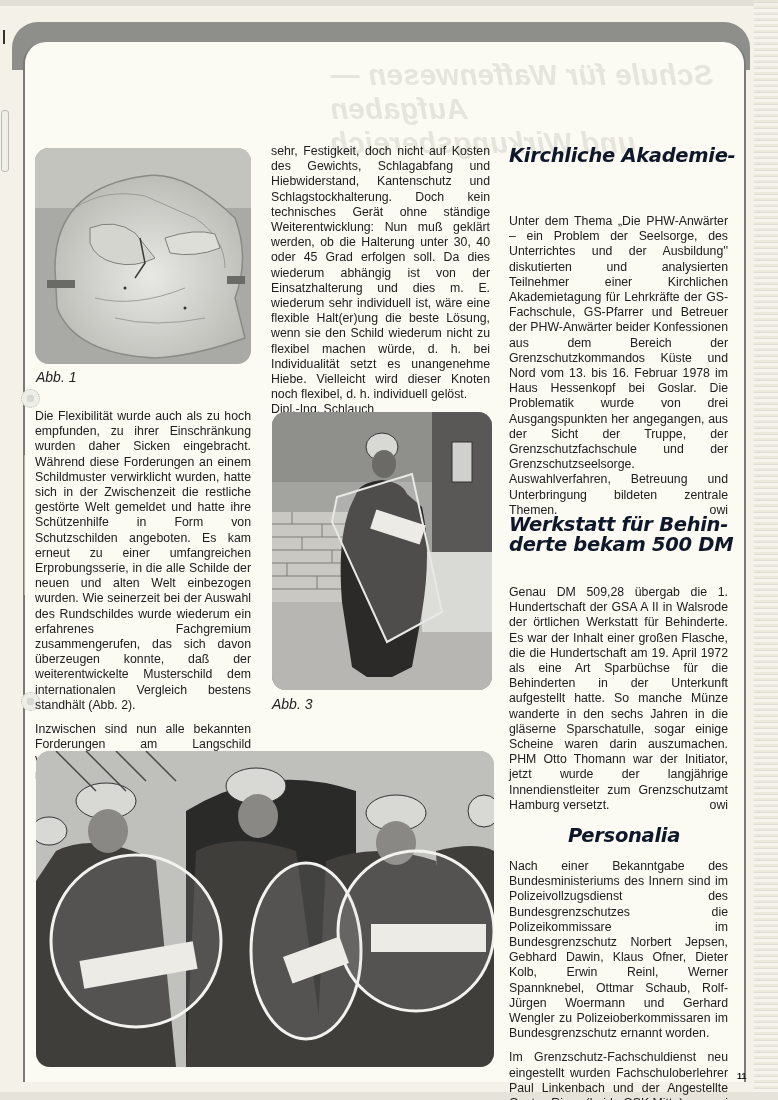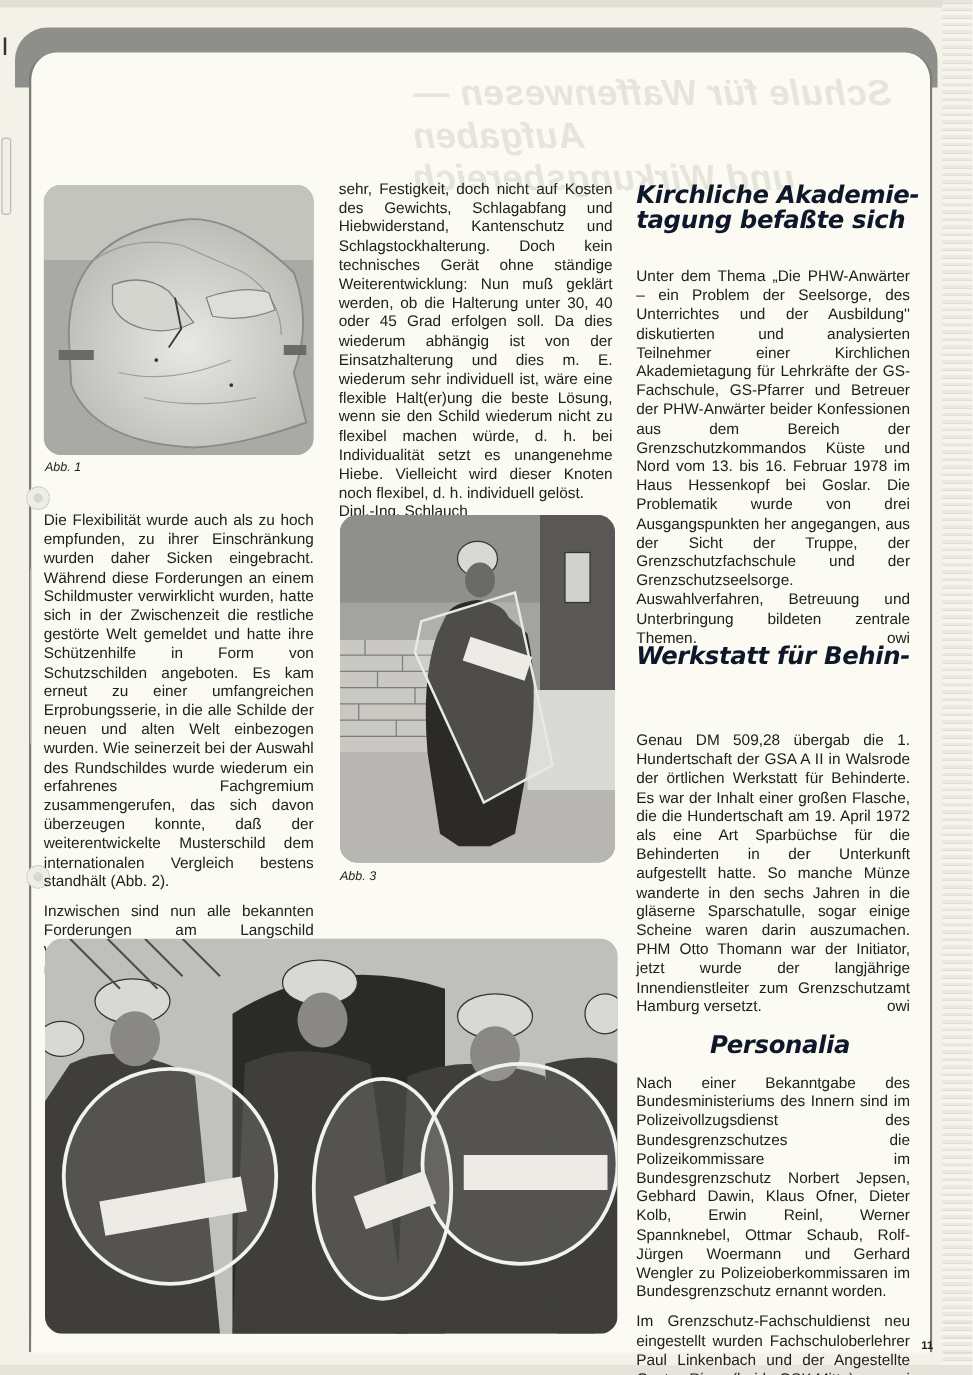--- a/index.html
+++ b/index.html
@@ -68,21 +68,21 @@
   .headline {
     position: absolute;
     font-family: "DejaVu Sans", sans-serif;
     font-weight: bold; font-style: italic;
     font-size: 19.5px; line-height: 20px;
     color: #0f172a;
     letter-spacing: -0.3px;
   }
   .caption {
     position: absolute;
-    font-style: italic; font-size: 10px; color: #222;
+    font-style: italic; font-size: 14px; color: #222;
   }
   .sig { }
   .sig-owi { float: right; }
 
   .photo {
     position: absolute; overflow: hidden; border-radius: 14px;
   }
   .dot {
     position: absolute; width: 17px; height: 17px; border-radius: 50%;
     background: radial-gradient(circle, #d8d8d2 0 30%, #eeeee8 31% 100%);
@@ -219,29 +219,29 @@
         <line x1="50" y1="0" x2="90" y2="40"></line>
       <line x1="80" y1="0" x2="110" y2="30"></line>
         <line x1="110" y1="0" x2="140" y2="30"></line>
     </g>
   </svg>
 </div>
 <div class="caption" style="left:36px; top:1133px;">Abb. 3</div>
 
 <div class="headline" style="left:509px; top:146px; width:230px;">
   <div>Kirchliche Akademie-</div>
-  <div>tagung befaßte sich</div>
 </div>
 <div class="col-text" style="left:509px; top:214px; width:219px;">
   <p><span>Unter dem Thema „Die PHW-Anwärter – ein Problem der Seelsorge, des Unterrichtes und der Ausbildung'' diskutierten und analysierten Teilnehmer einer Kirchlichen Akademietagung für Lehrkräfte der GS-Fachschule, GS-Pfarrer und Betreuer der PHW-Anwärter beider Konfessionen aus dem Bereich der Grenzschutzkommandos Küste und Nord vom 13. bis 16. Februar 1978 im Haus Hessenkopf bei Goslar. Die Problematik wurde von drei Ausgangspunkten her angegangen, aus der Sicht der Truppe, der Grenzschutzfachschule und der Grenzschutzseelsorge. Auswahlverfahren, Betreuung und Unterbringung bildeten zentrale Themen.</span>
      <span class="sig-owi">owi</span></p>
 </div>
 
 <div class="headline" style="left:509px; top:515px; width:230px;">
   <div>Werkstatt für Behin-</div>
+  <div>derte bekam 500 DM</div>
 </div>
 <div class="col-text" style="left:509px; top:585px; width:219px;">
   <p><span>Genau DM 509,28 übergab die 1. Hundertschaft der GSA A II in Walsrode der örtlichen Werkstatt für Behinderte. Es war der Inhalt einer großen Flasche, die die Hundertschaft am 19. April 1972 als eine Art Sparbüchse für die Behinderten in der Unterkunft aufgestellt hatte. So manche Münze wanderte in den sechs Jahren in die gläserne Sparschatulle, sogar einige Scheine waren darin auszumachen. PHM Otto Thomann war der Initiator, jetzt wurde der langjährige Innendienstleiter zum Grenzschutzamt Hamburg versetzt.</span>
      <span class="sig-owi">owi</span></p>
 </div>
 
 <div class="headline" style="left:509px; top:826px; width:230px;text-align:center;">
   <div>Personalia</div>
 </div>
 <div class="col-text" style="left:509px; top:859px; width:219px;">

